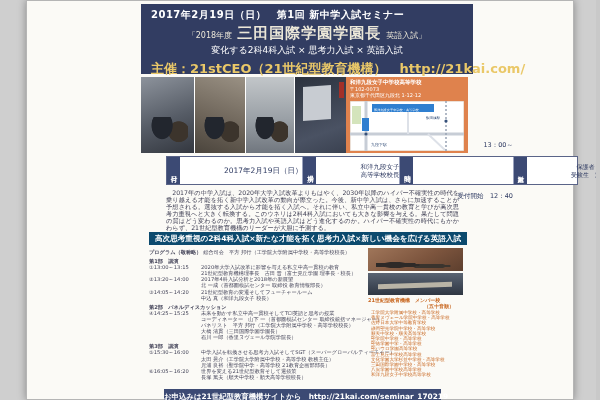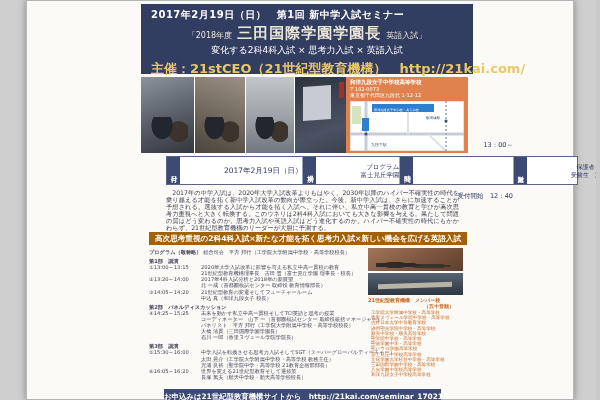--- a/index.html
+++ b/index.html
@@ -42,21 +42,21 @@
   .v-date { width:100px; font-size:7.5px; }
   .v-place { width:84px; font-size:6.5px; }
   .v-time { width:80px; font-size:6.5px;gap:43px; }
   .v-aud { flex:1; font-size:6px; border-right:none !important; }
   .val div { line-height:8px; white-space:nowrap; }
 
   
   .intro { position:absolute; left:139px; top:188px; width:293px; font-size:6.2px; line-height:7px; color:#3d3d52; text-align:justify; }
 
   
-  .band { position:absolute; left:122px; top:231px; width:318px; height:13px; background:#a16207; color:#fff;
+  .band { position:absolute; left:122px; top:231px; width:318px; height:13px; background:#0c4a6e; color:#fff;
       font-size:7.6px; font-weight:bold; text-align:center; line-height:13px; white-space:nowrap; }
 
   
   .prog { position:absolute; left:122px; top:248px; width:250px; font-size:5.2px; line-height:6.1px; color:#45455a; }
   .prog-top { white-space:nowrap; margin-bottom:2px; }
   .prog-top .t { font-weight:bold; }
   .sec-h { font-weight:bold; margin-top:3px; }
   .prow { display:flex; }
   .ptime { flex:none; width:52px; white-space:nowrap; }
   .ptitle { flex:1; white-space:nowrap; }
@@ -127,22 +127,22 @@
       </div>
     </div>
 
     <div class="bar">
       <div class="lab">日付</div>
       <div class="val v-date">
         <div>2017年2月19日（日）</div>
       </div>
       <div class="lab">場所</div>
       <div class="val v-place">
-        <div>プログラム</div>
-        <div>富士見丘学園</div>
+        <div>和洋九段女子</div>
+        <div>高等学校校長</div>
       </div>
       <div class="lab">時間</div>
       <div class="val v-time">
         <div>13：00～</div>
         <div>受付開始　12：40</div>
       </div>
       <div class="lab">対象</div>
       <div class="val v-aud">
         <div>保護者・教育関係者</div>
         <div>受験生　定員：200名</div>

